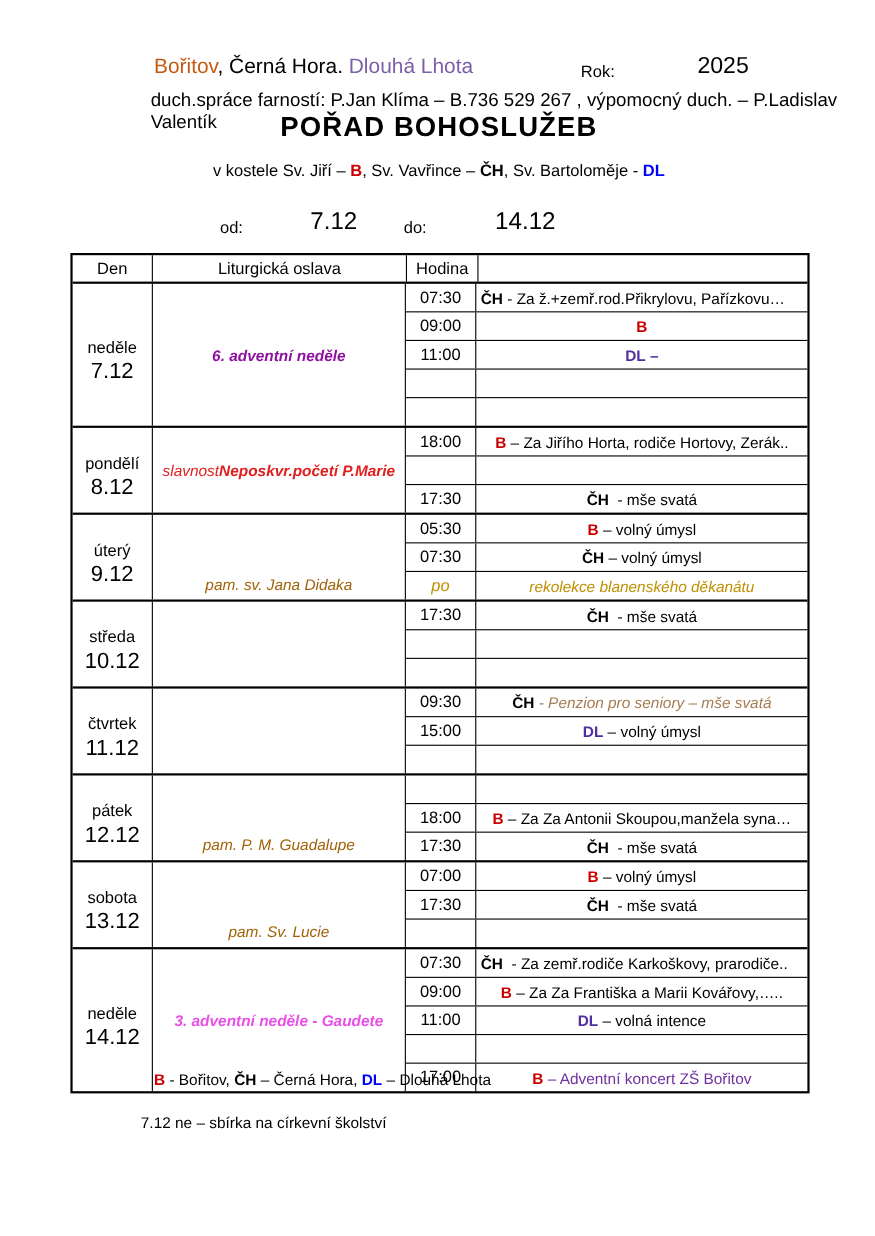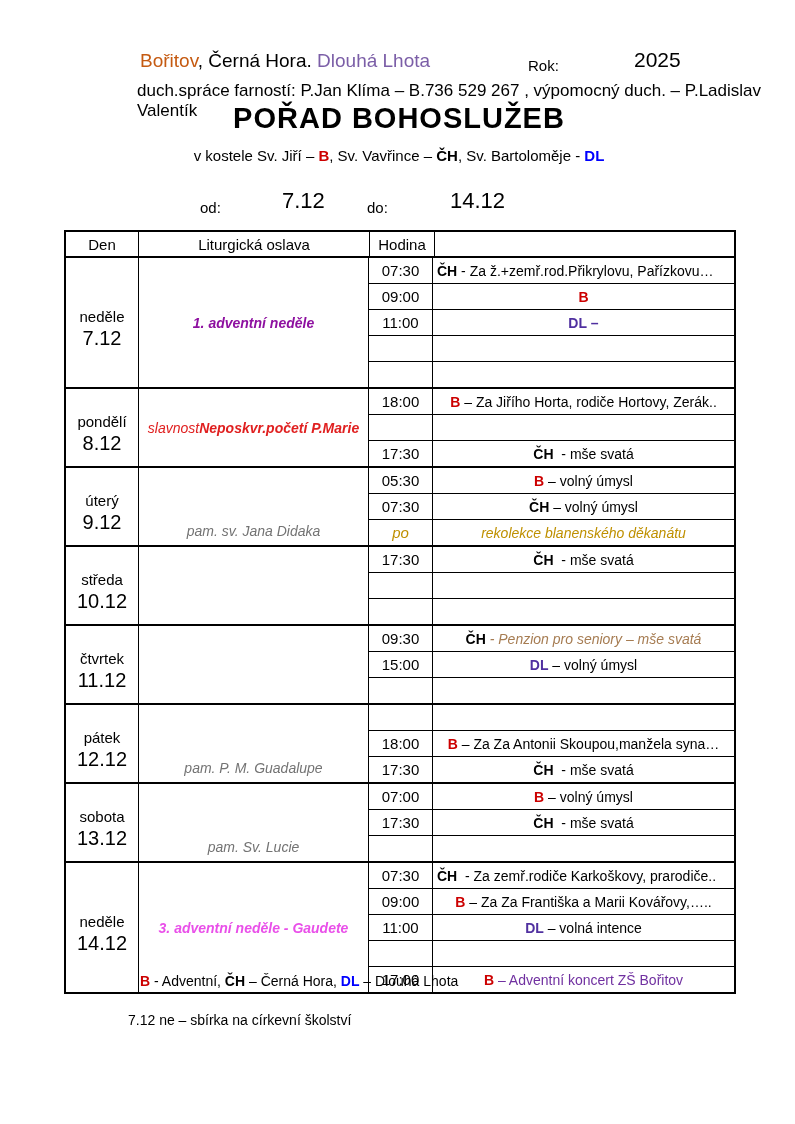--- a/index.html
+++ b/index.html
@@ -11,21 +11,21 @@
   .abs { position:absolute; }
 
   
   .towns { left:140px; top:50px; font-size:19px; }
   .town-boritov { color:#C55A11; }
   .town-dl { color:#7B5EA7; }
   .rok-label { left:528px; top:57px; font-size:15px; }
   .rok-value { left:634px; top:48px; font-size:21px; }
   .clergy { left:137px; top:81px; font-size:17px; }
   .main-title { left:64px; top:102px; width:670px; text-align:center;
-    font-size:29px; font-weight:bold; letter-spacing:1px; }
+    font-size:25px; font-weight:bold; letter-spacing:1px; }
   .subtitle { left:64px; top:147px; width:670px; text-align:center; font-size:15px; }
   .b-red { color:#CC0000; font-weight:bold; }
   .ch-bold { color:#000; font-weight:bold; }
   .dl-blue { color:#0000FF; font-weight:bold; }
   .od-label { left:174px; top:199px; font-size:15px;margin-left:26px; }
   .od-value { left:282px; top:188px; font-size:22px; }
   .do-label { left:367px; top:199px; font-size:15px; }
   .do-value { left:450px; top:188px; font-size:22px; }
 
   
@@ -54,21 +54,21 @@
     font-size:14px; white-space:nowrap; overflow:hidden; padding:0 3px; }
   .intence.left { justify-content:flex-start; padding-left:4px; }
   .ch { font-weight:bold; white-space:pre; }
   .t { white-space:pre; }
   .ch-b { color:#CC0000; }
   .ch-ch { color:#000000; }
   .ch-dl { color:#5030A0; }
   .osl-advent { color:#8E10A0; font-weight:bold; font-style:italic; }
   .osl-slavnost { color:#E02020; font-style:italic; }
   .osl-slavnost-main { color:#E02020; font-style:italic; font-weight:bold; }
-  .osl-pam { font-style:italic; color:#737373;margin-top:48px; }
+  .osl-pam { font-style:italic; color:#a16207;margin-top:48px; }
   .osl-gaudete { color:#E94FE9; font-weight:bold; font-style:italic; }
   .t-penzion { color:#A67C52; font-style:italic; }
   .t-gold { color:#BF9000; font-style:italic; }
   .t-purple { color:#7030A0; }
   .time-gold { color:#BF9000; font-style:italic; }
 
   
   .legend { left:140px; top:973px; font-size:14px; }
   .note { left:128px; top:1012px; font-size:14px; }
 </style>
@@ -93,21 +93,21 @@
     <div class="hc hc-hodina">Hodina</div>
     <div class="hc hc-intence"></div>
   </div>
 
   <div class="block">
     <div class="den">
       <div class="day-name">neděle</div>
       <div class="day-date">7.12</div>
     </div>
     <div class="oslava">
-        <span class="osl-advent">1. adventní neděle</span>
+        <span class="osl-advent">6. adventní neděle</span>
       </div>
     <div class="rows">
       <div class="row">
         <div class="time">07:30</div>
         <div class="intence left">
             <span class="ch ch-ch">ČH</span>
             <span class="t"> - Za ž.+zemř.rod.Přikrylovu, Pařízkovu…</span>
           </div>
       </div>
       <div class="row">
@@ -352,14 +352,14 @@
         <div class="time">17:00</div>
         <div class="intence">
             <span class="ch ch-b">B</span>
             <span class="t t-purple"> – Adventní koncert ZŠ Bořitov</span>
           </div>
       </div>
     </div>
   </div>
 </div>
 
-<div class="abs legend"><span class="b-red">B</span><span> - Adventní, </span><span class="ch-bold">ČH</span><span> – Černá Hora, </span><span class="dl-blue">DL</span><span> – Dlouhá Lhota</span></div>
+<div class="abs legend"><span class="b-red">B</span><span> - Bořitov, </span><span class="ch-bold">ČH</span><span> – Černá Hora, </span><span class="dl-blue">DL</span><span> – Dlouhá Lhota</span></div>
 <div class="abs note">7.12 ne – sbírka na církevní školství</div>
 
 </body></html>

